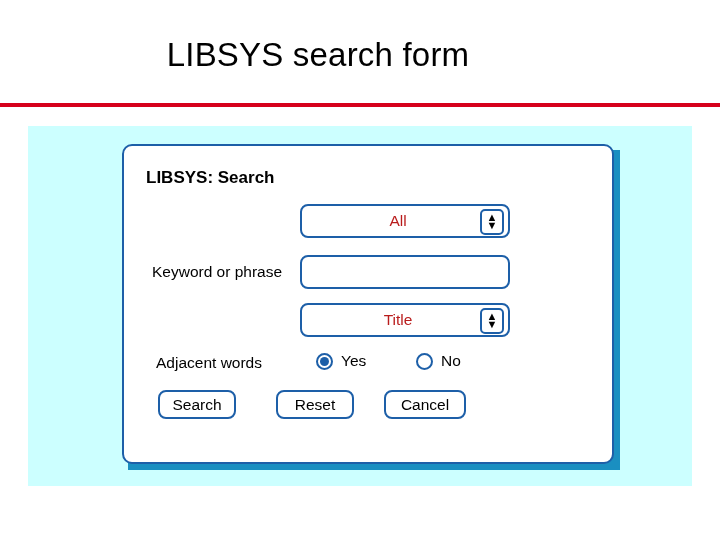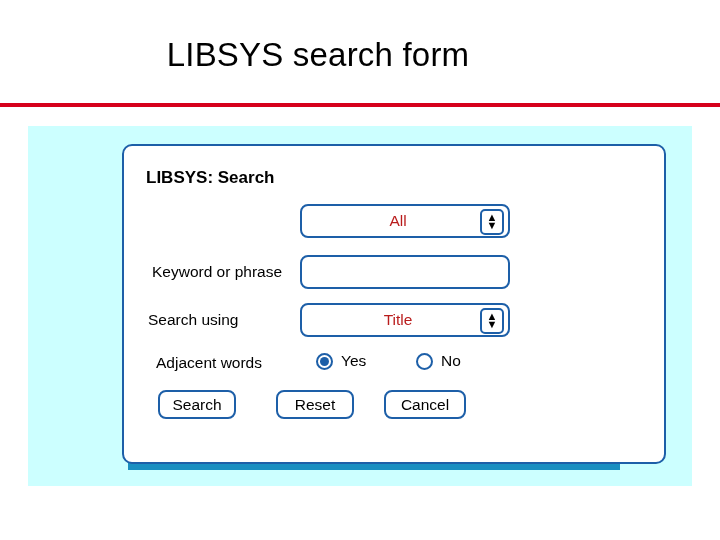--- a/index.html
+++ b/index.html
@@ -61,21 +61,21 @@
     left: 128px;
     top: 150px;
     width: 492px;
     height: 320px;
     background: #1a8fc1;
   }
   .form-window {
     position: absolute;
     left: 122px;
     top: 144px;
-    width: 544px;
+    width: 492px;
     height: 320px;
     background: #ffffff;
     border: 2px solid #1d5fa8;
     border-radius: 10px;
     box-sizing: border-box;
   }
 
   .form-heading {
     position: absolute;
     left: 22px;
@@ -257,21 +257,20 @@
     </div>
 
     <div class="field-row" style="top:109px;">
       <div class="field-label" style="left:28px; top:8px;">Keyword or phrase</div>
       <div class="control" style="left:176px; top:0px; width:210px;">
         <div class="control-value" style="padding-right:0;" title=""></div>
       </div>
     </div>
 
     <div class="field-row" style="top:157px;">
-      <div class="field-label" style="left:24px; top:8px;">Search using</div>
       <div class="control" style="left:176px; top:0px; width:210px;">
         <div class="control-value">Title</div>
         <div class="stepper">
           <span>▲</span>
           <span>▼</span>
         </div>
       </div>
     </div>
 
     <div class="field-row" style="top:200px;">

